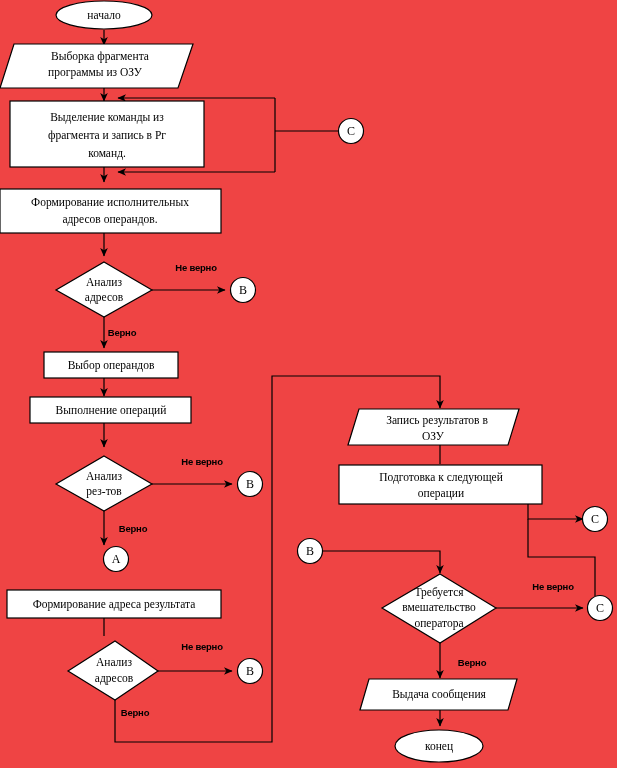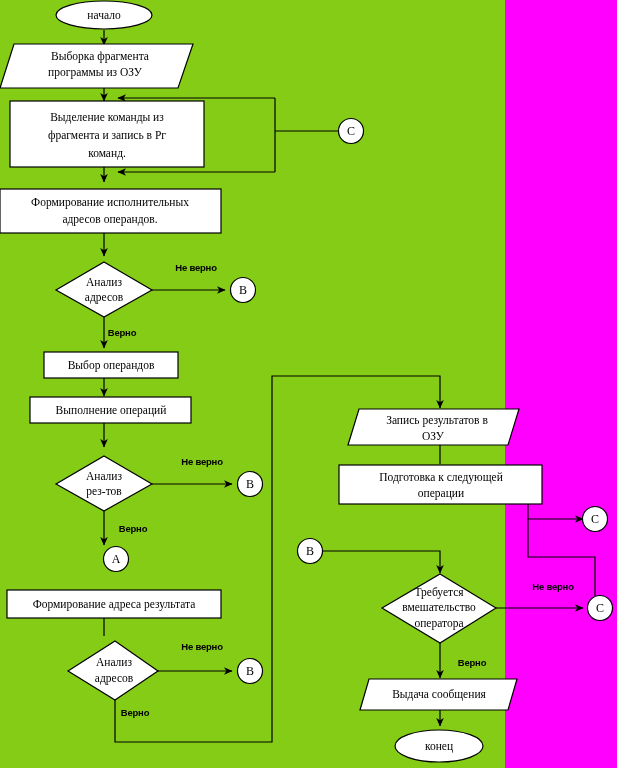--- a/index.html
+++ b/index.html
@@ -8,23 +8,23 @@
     background: #FF00FF;
   }
   body {
     width: 617px;
     height: 768px;
     overflow: hidden;
     font-family: "Liberation Serif", serif;
   }
   #chart-root {
     position: relative;
-    width: 505px;
+    width: 617px;
     height: 768px;
-    background: #84cc16;
+    background: #ef4444;
   }
   svg#flow {
     display: block;
     width: 617px;
     height: 768px;
   }
   .shape {
     fill: #FFFFFF;
     stroke: #000000;
     stroke-width: 1.2;

